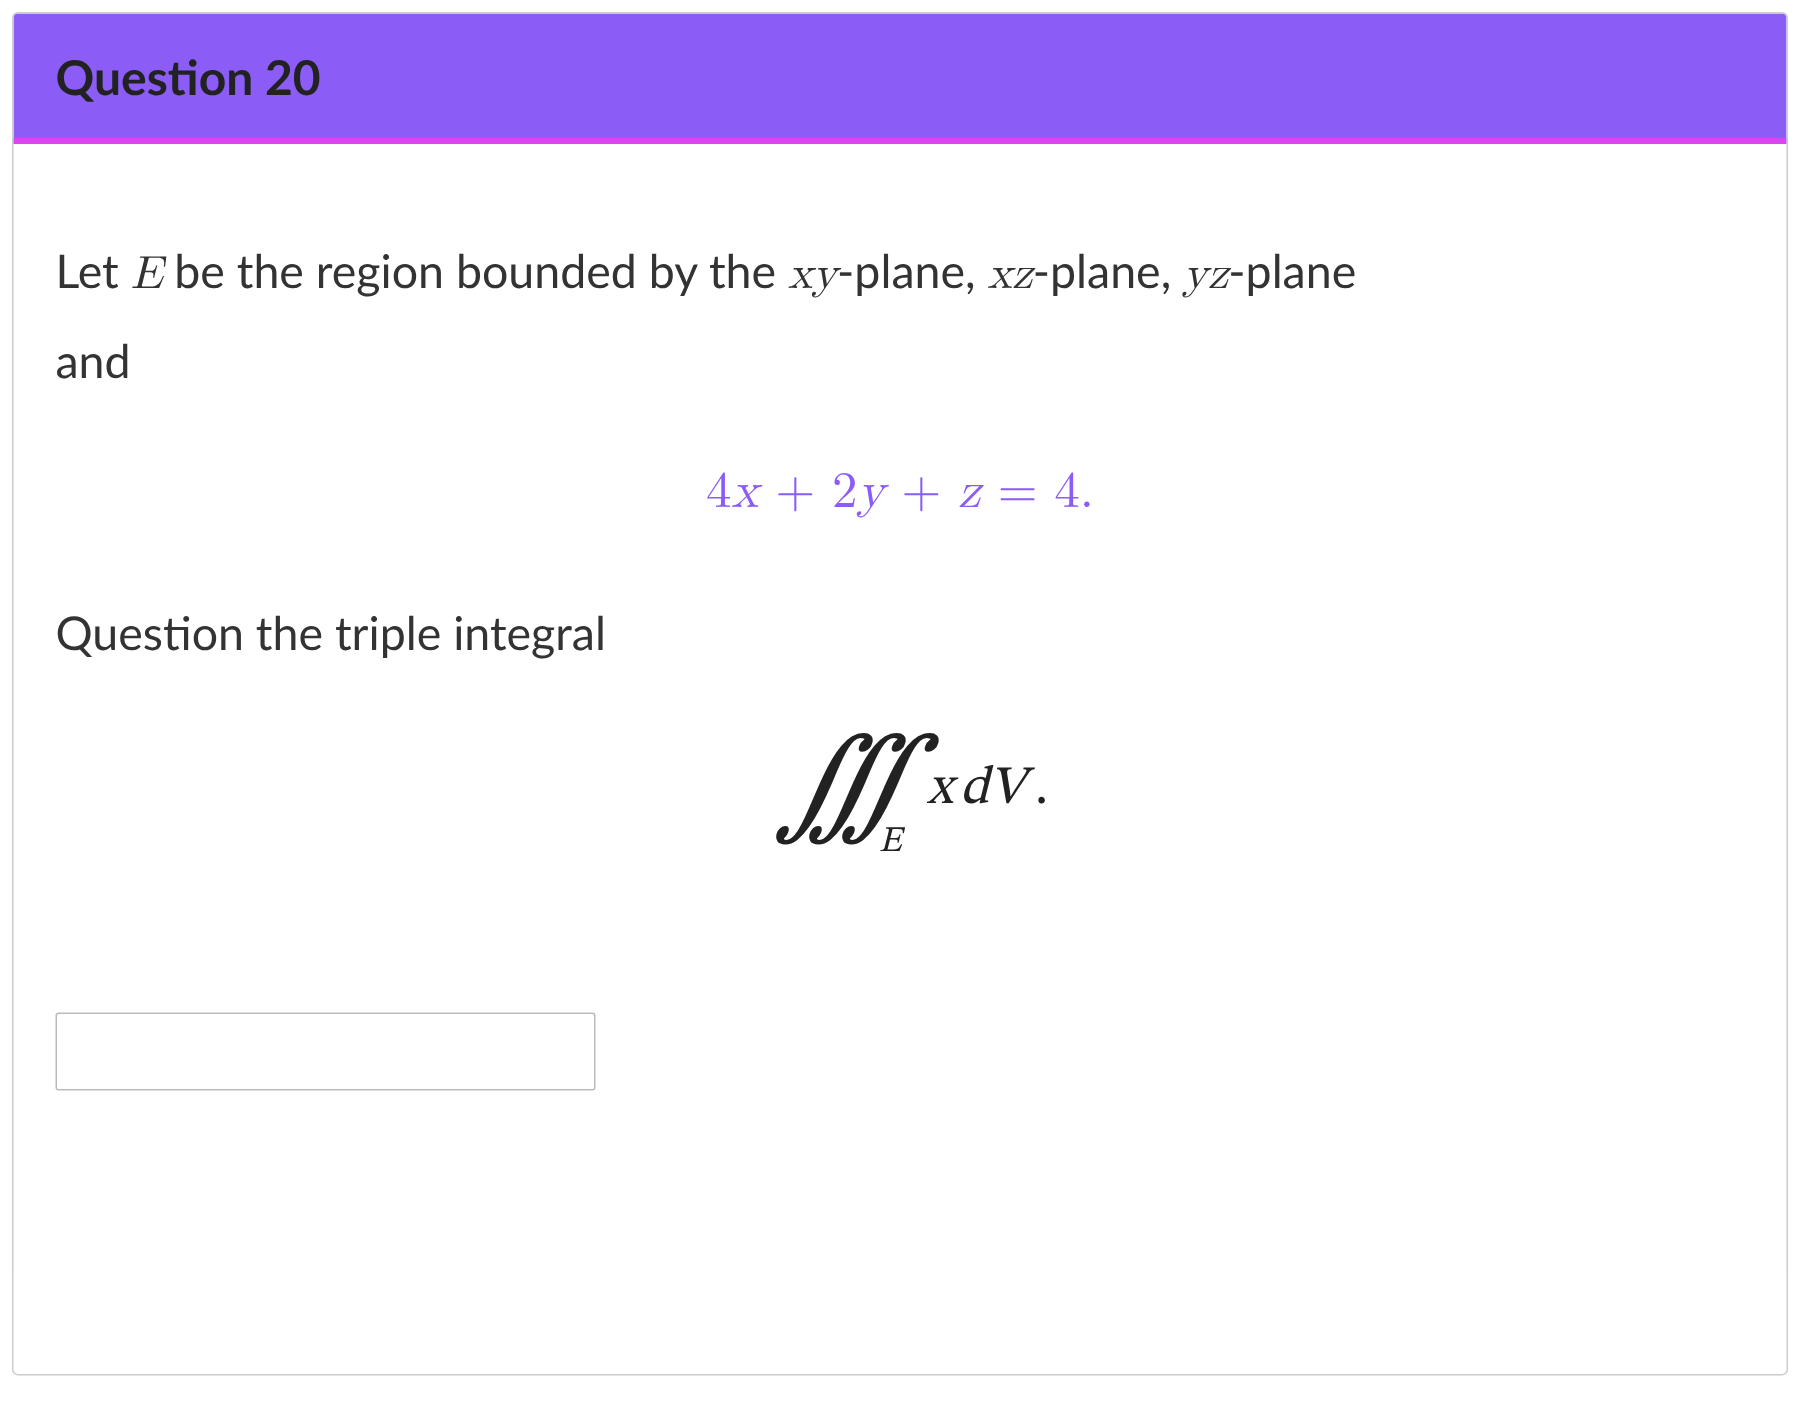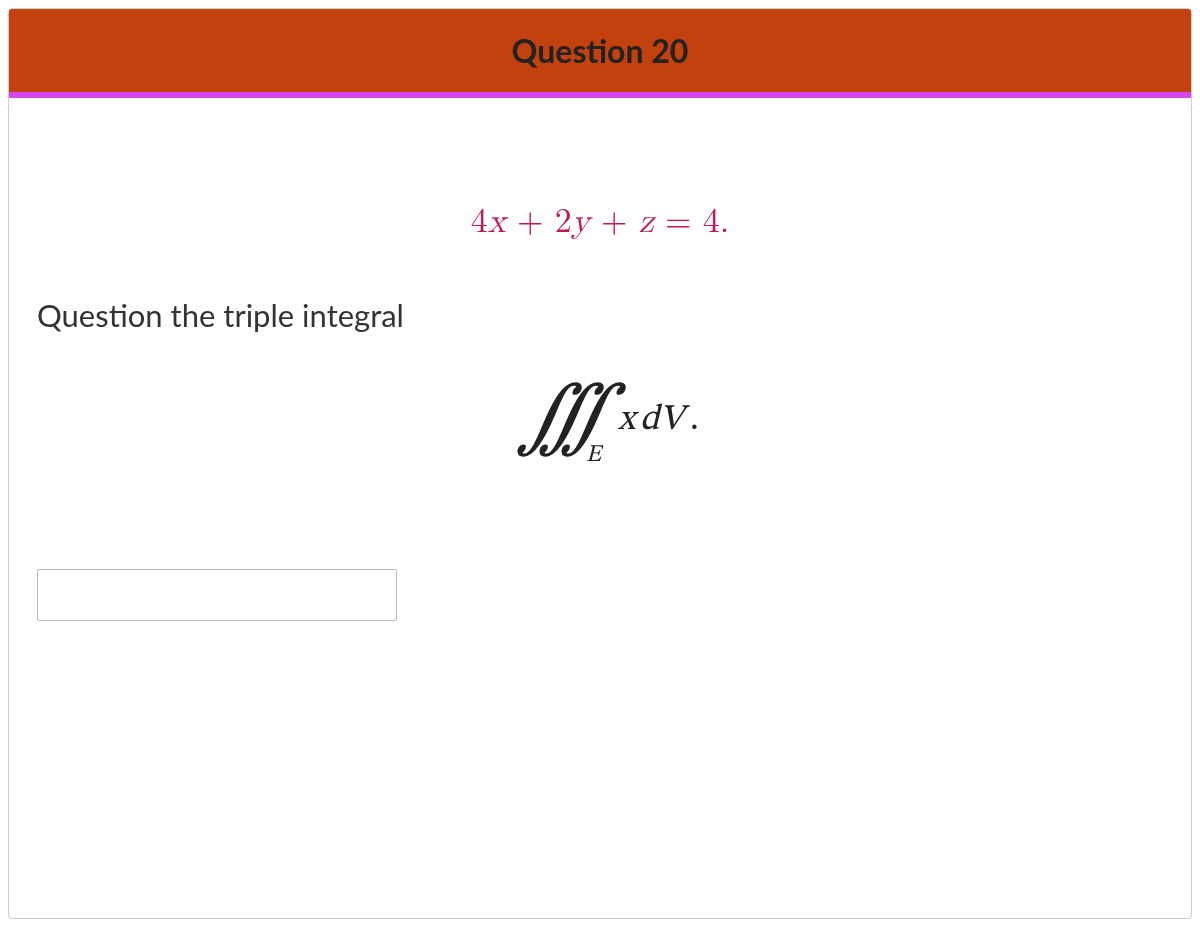--- a/index.html
+++ b/index.html
@@ -14,24 +14,23 @@
       height: 937px;
       padding: 0;
     }
     .question-container {
       border: 1px solid #ccc;
       border-radius: 4px;
       margin: 8px;
       overflow: hidden;
     }
     .question-header {
-      background: #c2410c;
+      background: #8b5cf6;
       padding: 22px 28px;
-      border-bottom: 6px solid #d946ef;
-      text-align: center;
+      border-bottom: 4px solid #d946ef;
     }
     .question-title {
       font-size: 32px;
       font-weight: 700;
       color: #222;
     }
     .question-body {
       padding: 60px 28px 40px 28px;
       min-height: 820px;
     }
@@ -42,21 +41,21 @@
       margin-bottom: 8px;
     }
     .math-ital {
       font-family: 'Latin Modern Math', 'STIX Two Math', 'Cambria Math', Georgia, serif;
       font-style: italic;
     }
     .equation-block {
       text-align: center;
       font-family: 'Latin Modern Math', 'STIX Two Math', 'Cambria Math', Georgia, serif;
       font-size: 34px;
-      color: #be185d;
+      color: #8b5cf6;
       margin: 44px 0 48px 0;
       font-style: italic;
     }
     .equation-block .num,
     .equation-block .op {
       font-style: normal;
     }
     .integral-block {
       text-align: center;
       margin: 30px 0 50px 0;
@@ -78,20 +77,24 @@
   </style>
 </head>
 <body>
 
 <div class="question-container">
   <div class="question-header">
     <div class="question-title">Question 20</div>
   </div>
   <div class="question-body">
 
+    <p class="body-text">
+      <span>Let </span><span class="math-ital">E</span><span> be the region bounded by the </span><span class="math-ital">xy</span><span>-plane, </span><span class="math-ital">xz</span><span>-plane, </span><span class="math-ital">yz</span><span>-plane</span>
+    </p>
+    <p class="body-text">and</p>
 
     <div class="equation-block">
       <span class="num">4</span><span>x</span> <span class="op">+</span> <span class="num">2</span><span>y</span> <span class="op">+</span> <span>z</span> <span class="op">=</span> <span class="num">4.</span>
     </div>
 
     <p class="body-text">Question the triple integral</p>
 
     <div class="integral-block">
       <svg class="integral-svg" width="220" height="100" viewBox="0 0 220 100">
         <g font-family="STIX Two Math, Cambria Math, Georgia, serif" fill="#222">

